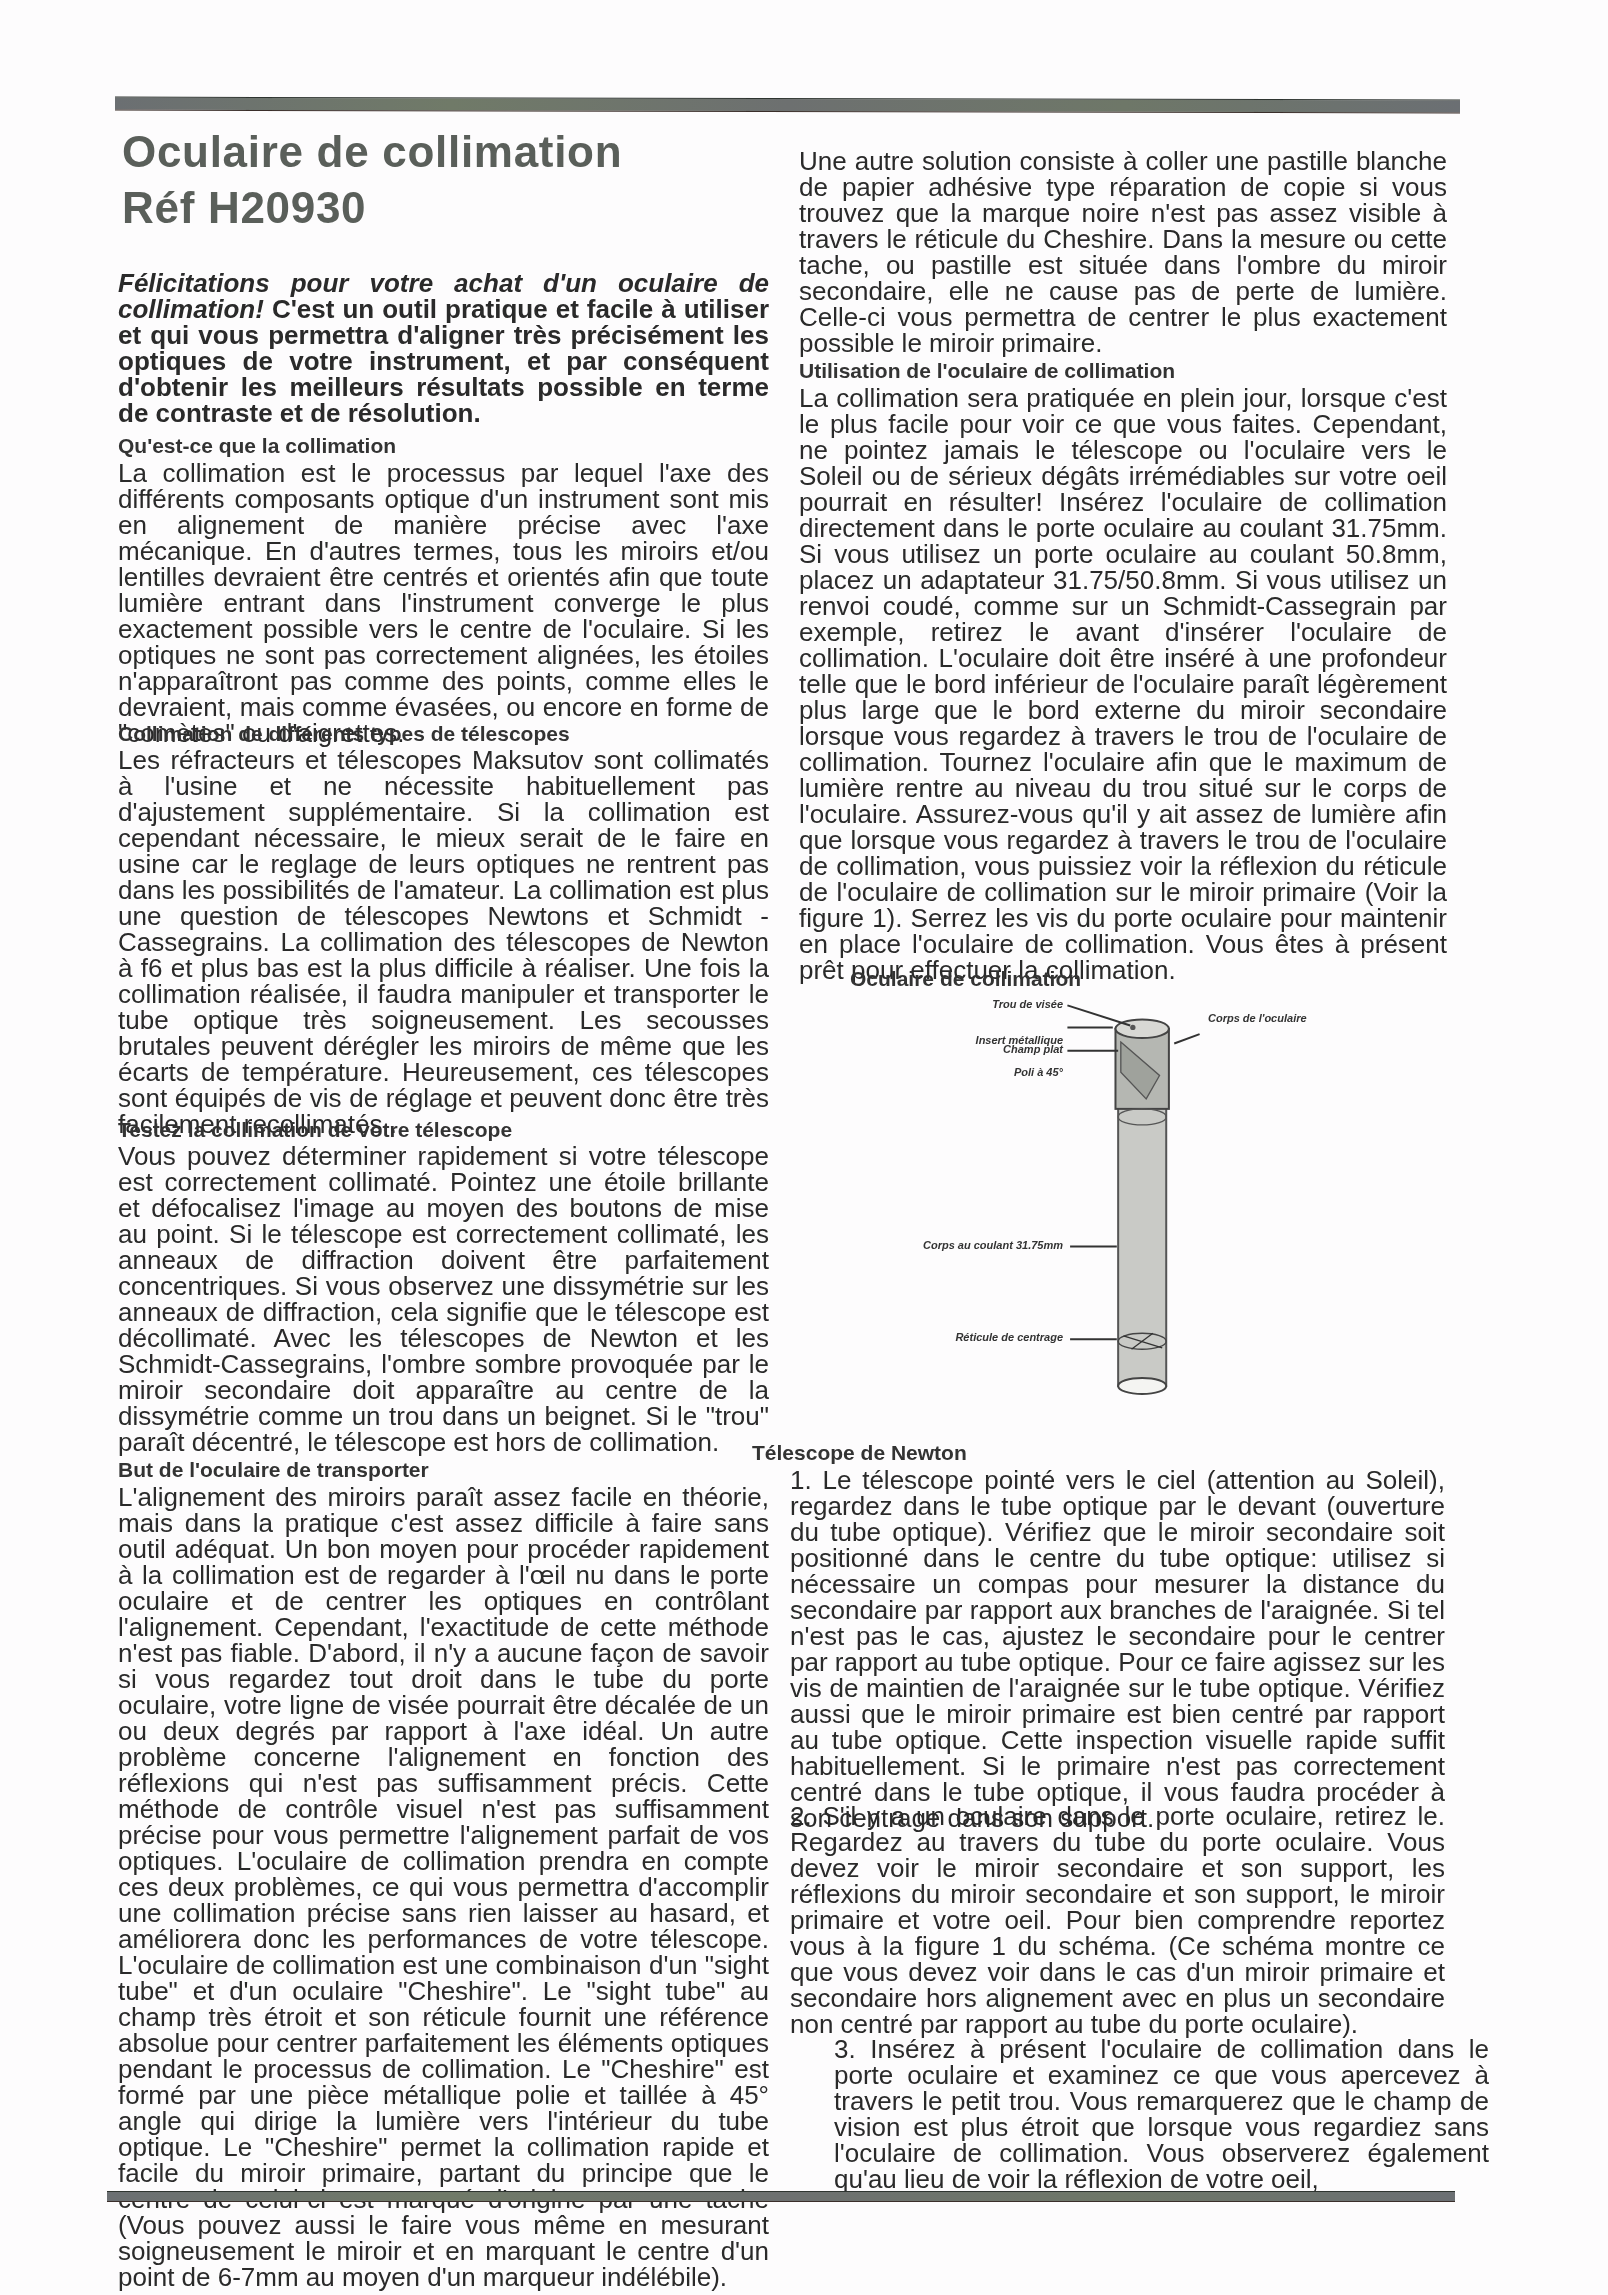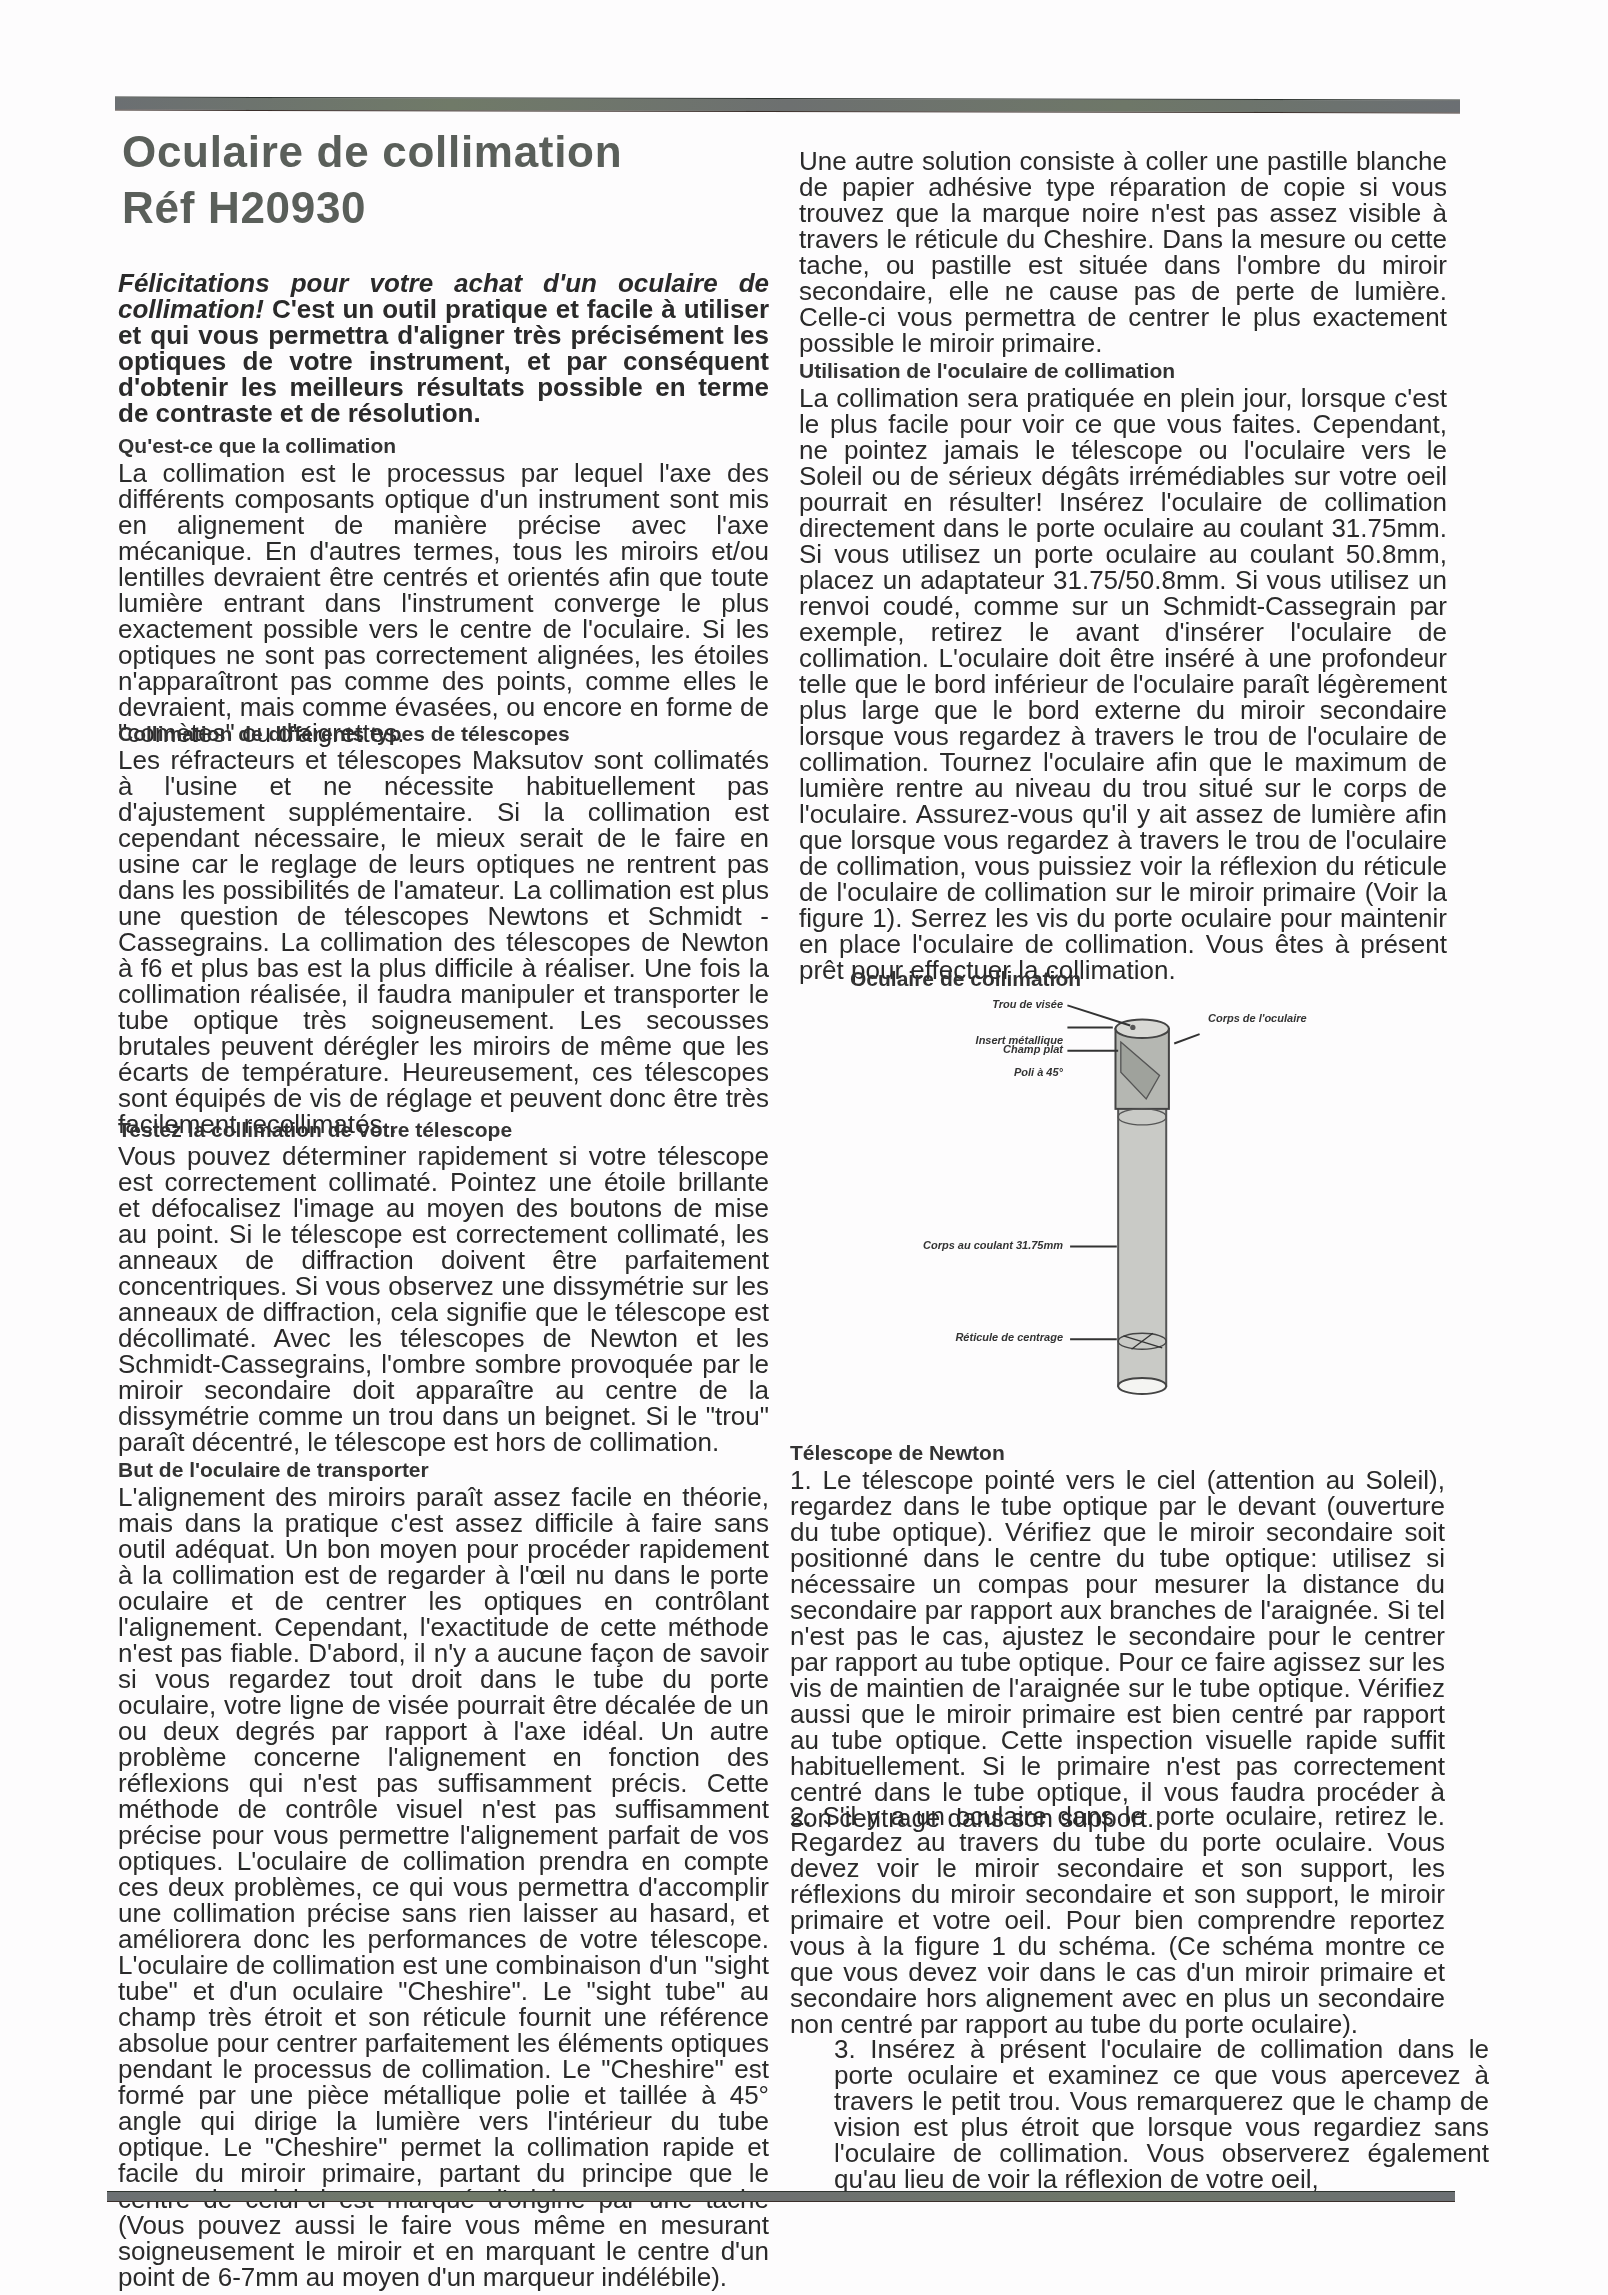--- a/index.html
+++ b/index.html
@@ -76,19 +76,19 @@
   </svg>
   <div class="lbl r" style="right:397px;top:36px;">Trou de visée</div>
   <div class="lbl r" style="right:397px;top:57px;margin-top:15px;">Insert métallique</div>
   <div class="lbl r" style="right:397px;top:81px;">Champ plat</div>
   <div class="lbl r" style="right:397px;top:104px;">Poli à 45°</div>
   <div class="lbl" style="left:409px;top:50px;">Corps de l'oculaire</div>
   <div class="lbl r" style="right:397px;top:277px;">Corps au coulant 31.75mm</div>
   <div class="lbl r" style="right:397px;top:369px;">Réticule de centrage</div>
 </div>
 
-<h2 style="left:790px;top:1440px;">Télescope de Newton</h2>
+<h2 style="left:752px;top:1440px;">Télescope de Newton</h2>
 <p class="para" style="left:790px;top:1467px;width:655px;">1. Le télescope pointé vers le ciel (attention au Soleil), regardez dans le tube optique par le devant (ouverture du tube optique). Vérifiez que le miroir secondaire soit positionné dans le centre du tube optique: utilisez si nécessaire un compas pour mesurer la distance du secondaire par rapport aux branches de l'araignée. Si tel n'est pas le cas, ajustez le secondaire pour le centrer par rapport au tube optique. Pour ce faire agissez sur les vis de maintien de l'araignée sur le tube optique. Vérifiez aussi que le miroir primaire est bien centré par rapport au tube optique. Cette inspection visuelle rapide suffit habituellement. Si le primaire n'est pas correctement centré dans le tube optique, il vous faudra procéder à son centrage dans son support.</p>
 <p class="para" style="left:790px;top:1803px;width:655px;">2. S'il y a un oculaire dans le porte oculaire, retirez le. Regardez au travers du tube du porte oculaire. Vous devez voir le miroir secondaire et son support, les réflexions du miroir secondaire et son support, le miroir primaire et votre oeil. Pour bien comprendre reportez vous à la figure 1 du schéma. (Ce schéma montre ce que vous devez voir dans le cas d'un miroir primaire et secondaire hors alignement avec en plus un secondaire non centré par rapport au tube du porte oculaire).</p>
 <p class="para" style="left:834px;top:2036px;width:655px;">3. Insérez à présent l'oculaire de collimation dans le porte oculaire et examinez ce que vous apercevez à travers le petit trou. Vous remarquerez que le champ de vision est plus étroit que lorsque vous regardiez sans l'oculaire de collimation. Vous observerez également qu'au lieu de voir la réflexion de votre oeil,</p>
 
 <div class="rule bottom"></div>
 
 
 </body></html>

